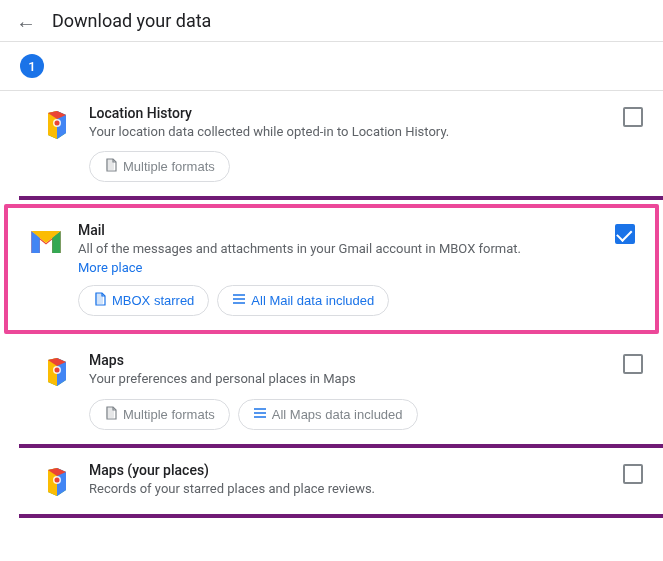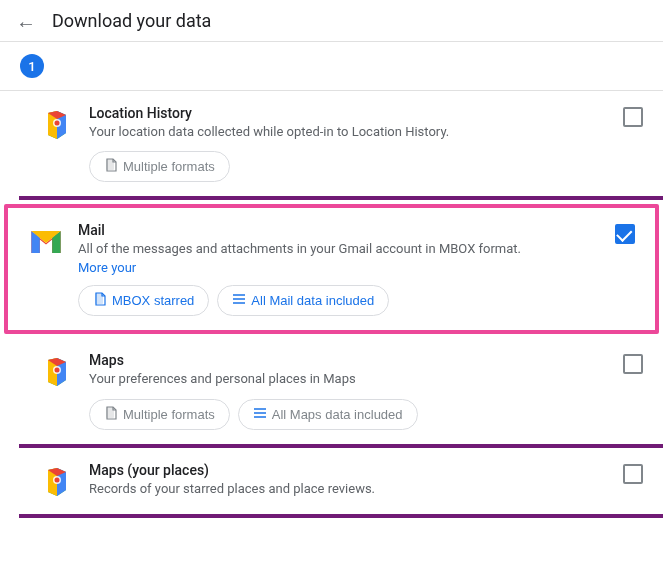--- a/index.html
+++ b/index.html
@@ -228,21 +228,21 @@
         <div class="checkbox"></div>
       </div>
     </div>
     <div class="data-item highlighted">
       <div class="data-item-icon"><svg width="36" height="36" viewBox="0 0 512 512" xmlns="http://www.w3.org/2000/svg">
     <path d="M48 100 L48 412 L168 412 L168 220 L256 290 L344 220 L344 412 L464 412 L464 100 L256 270 Z" fill="#EA4335"></path>
     <path d="M48 100 L168 190 L168 412 L48 412 Z" fill="#4285F4"></path>
     <path d="M464 100 L344 190 L344 412 L464 412 Z" fill="#34A853"></path>
     <path d="M48 100 L256 270 L464 100 Z" fill="#FBBC04"></path>
   </svg></div>
-      <div class="data-item-body"><div class="data-item-title">Mail</div><div class="data-item-desc">All of the messages and attachments in your Gmail account in MBOX format.</div><a class="more-info-link">More your</a><div class="format-buttons">
+      <div class="data-item-body"><div class="data-item-title">Mail</div><div class="data-item-desc">All of the messages and attachments in your Gmail account in MBOX format.</div><a class="more-info-link">More place</a><div class="format-buttons">
           <button class="format-btn">
             <span class="btn-icon"><svg width="14" height="14" viewBox="0 0 14 14">
                 <rect x="2" y="1" width="8" height="11" rx="1" fill="#1a73e8" opacity="0.2"></rect>
                 <path d="M3 1 L9 1 L12 4 L12 13 L3 13 Z" fill="none" stroke="#1a73e8" stroke-width="1.2"></path>
                 <path d="M9 1 L9 4 L12 4" fill="none" stroke="#1a73e8" stroke-width="1.2"></path>
               </svg></span>
             <span>MBOX starred</span>
           </button>
           <button class="format-btn">
             <span class="btn-icon"><svg width="14" height="14" viewBox="0 0 14 14">

